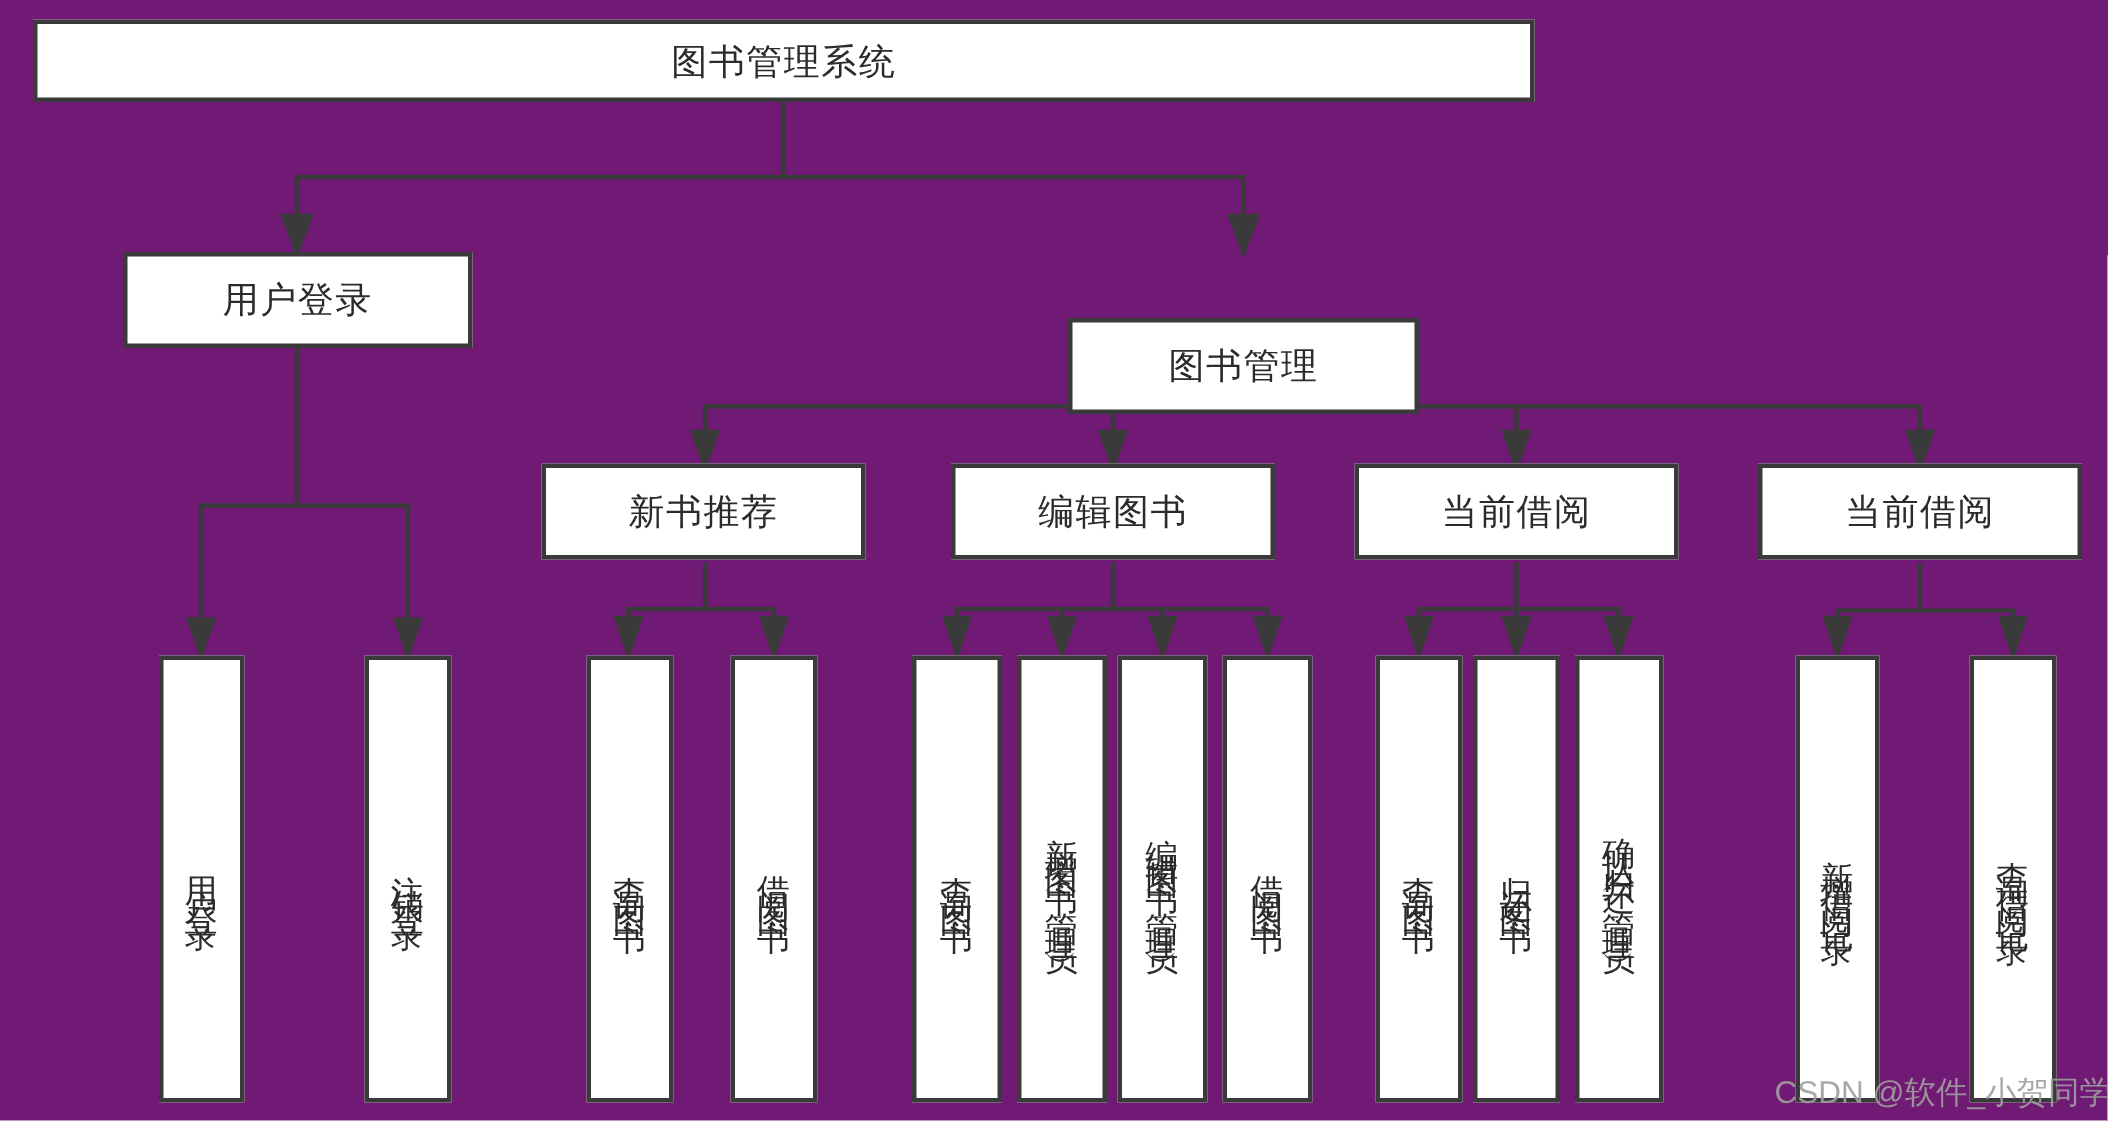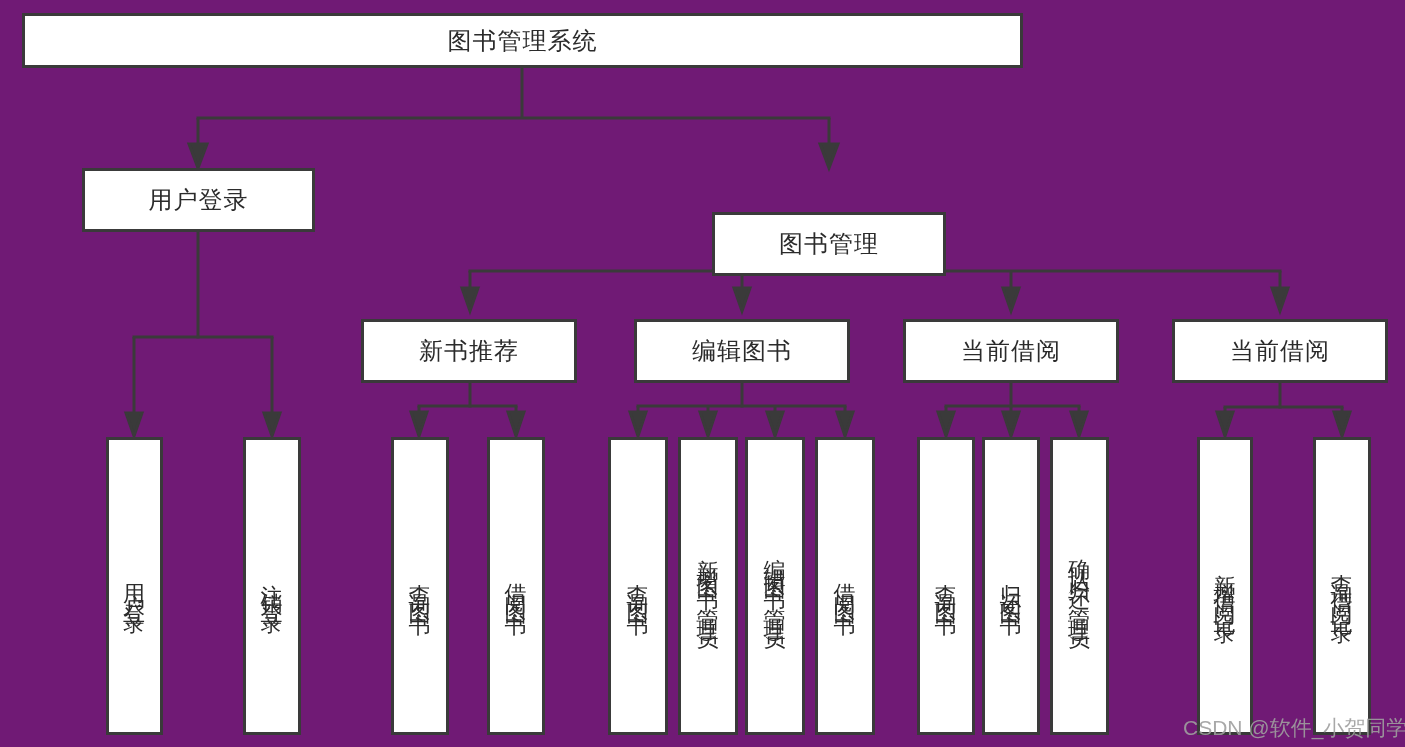--- a/index.html
+++ b/index.html
@@ -28,21 +28,21 @@
     letter-spacing:10px;
     color:#2b2b2b;
     white-space:nowrap;
   }
   
   #n-root{left:22px;top:13px;width:1001px;height:55px;}
   
   #n-l2a{left:82px;top:168px;width:233px;height:64px;}
   #n-l2b{left:712px;top:168px;width:234px;height:64px;margin-top:44px;}
   
-  .l3{top:319px;height:64px;width:216px;}
+  .l3{top:309px;height:64px;width:216px;}
   #n-l3a{left:361px;}
   #n-l3b{left:634px;}
   #n-l3c{left:903px;}
   #n-l3d{left:1172px;}
   
   .leaf{top:437px;height:298px;}
   #leaf-0{left:106px;width:57px;}
   #leaf-1{left:243px;width:58px;}
   #leaf-2{left:391px;width:58px;}
   #leaf-3{left:487px;width:58px;}

